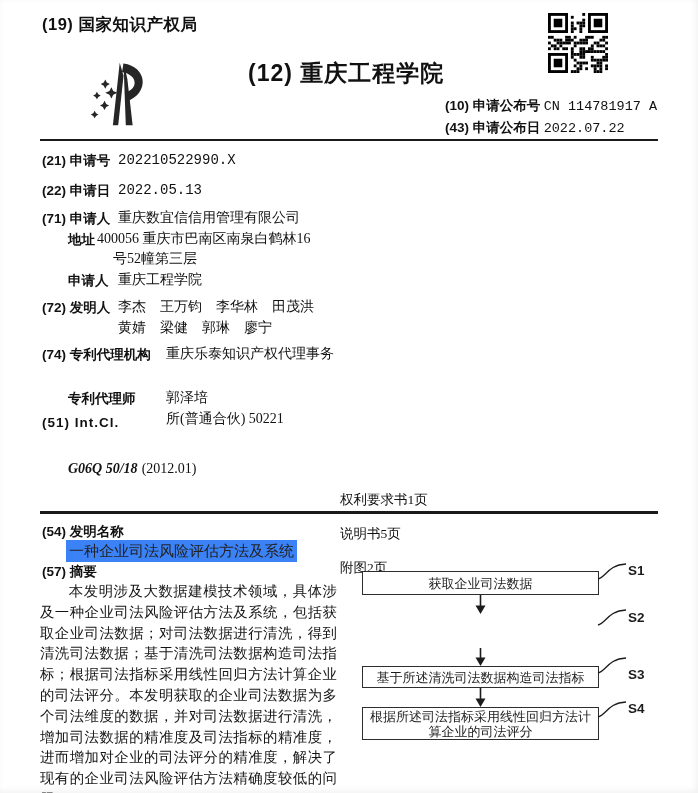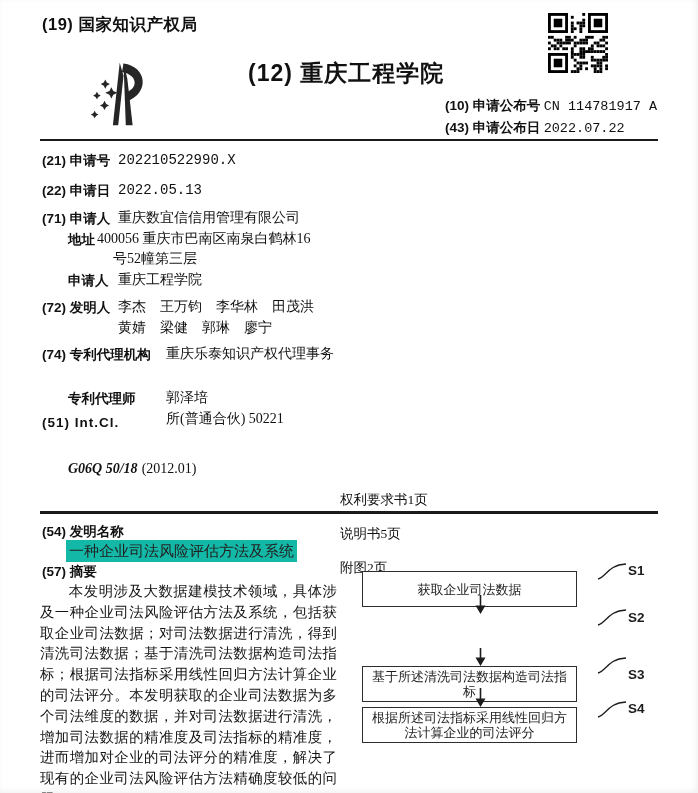--- a/index.html
+++ b/index.html
@@ -19,42 +19,42 @@
   .lbl{font-size:13.5px;}
   .val{font-size:14px;}
   .office{font-size:16.5px;letter-spacing:0.5px;}
   .dockind{font-size:23px;letter-spacing:1px;}
   .publine{font-size:13.5px;white-space:nowrap;}
   .publine .num{font-size:13.5px;}
   .row{white-space:nowrap;}
   .ipc-code{font-style:italic;font-weight:bold;}
   .title-hl{
     font-size:15px;
-    background:#14b8a6;
+    background:#3b82f6;
     color:#222;
     padding:3px 3px;
     white-space:nowrap;
   }
   .abstract{
     width:297px;
     font-size:14.4px;
     line-height:20.8px;
     text-align:justify;
     text-indent:2em;
     color:#141414;
   }
   .pages-line{font-size:13.5px;display:flex;gap:16px;justify-content:flex-end;width:318px;}
   
   .flow{width:358px;height:243px;}
   .flow-box{
-    position:absolute;left:22px;width:215px;
+    position:absolute;left:22px;width:237px;
     border:1.5px solid #2d2d2d;background:#fff;
     display:flex;align-items:center;justify-content:center;
     text-align:center;font-size:13px;line-height:15px;color:#1c1c1c;
-    box-sizing:border-box;padding:17px 6px;
+    box-sizing:border-box;padding:10px 6px;
   }
   .flow-tag{position:absolute;left:288px;font-family:"Liberation Sans","DejaVu Sans",sans-serif;font-weight:600;font-size:13.5px;color:#1c1c1c;}
   .flow-conn{position:absolute;left:257px;width:30px;height:18px;}
   .flow-arrow{position:absolute;left:134px;width:13px;}
 </style>
 </head>
 <body>
 
 <div class="page">
 

